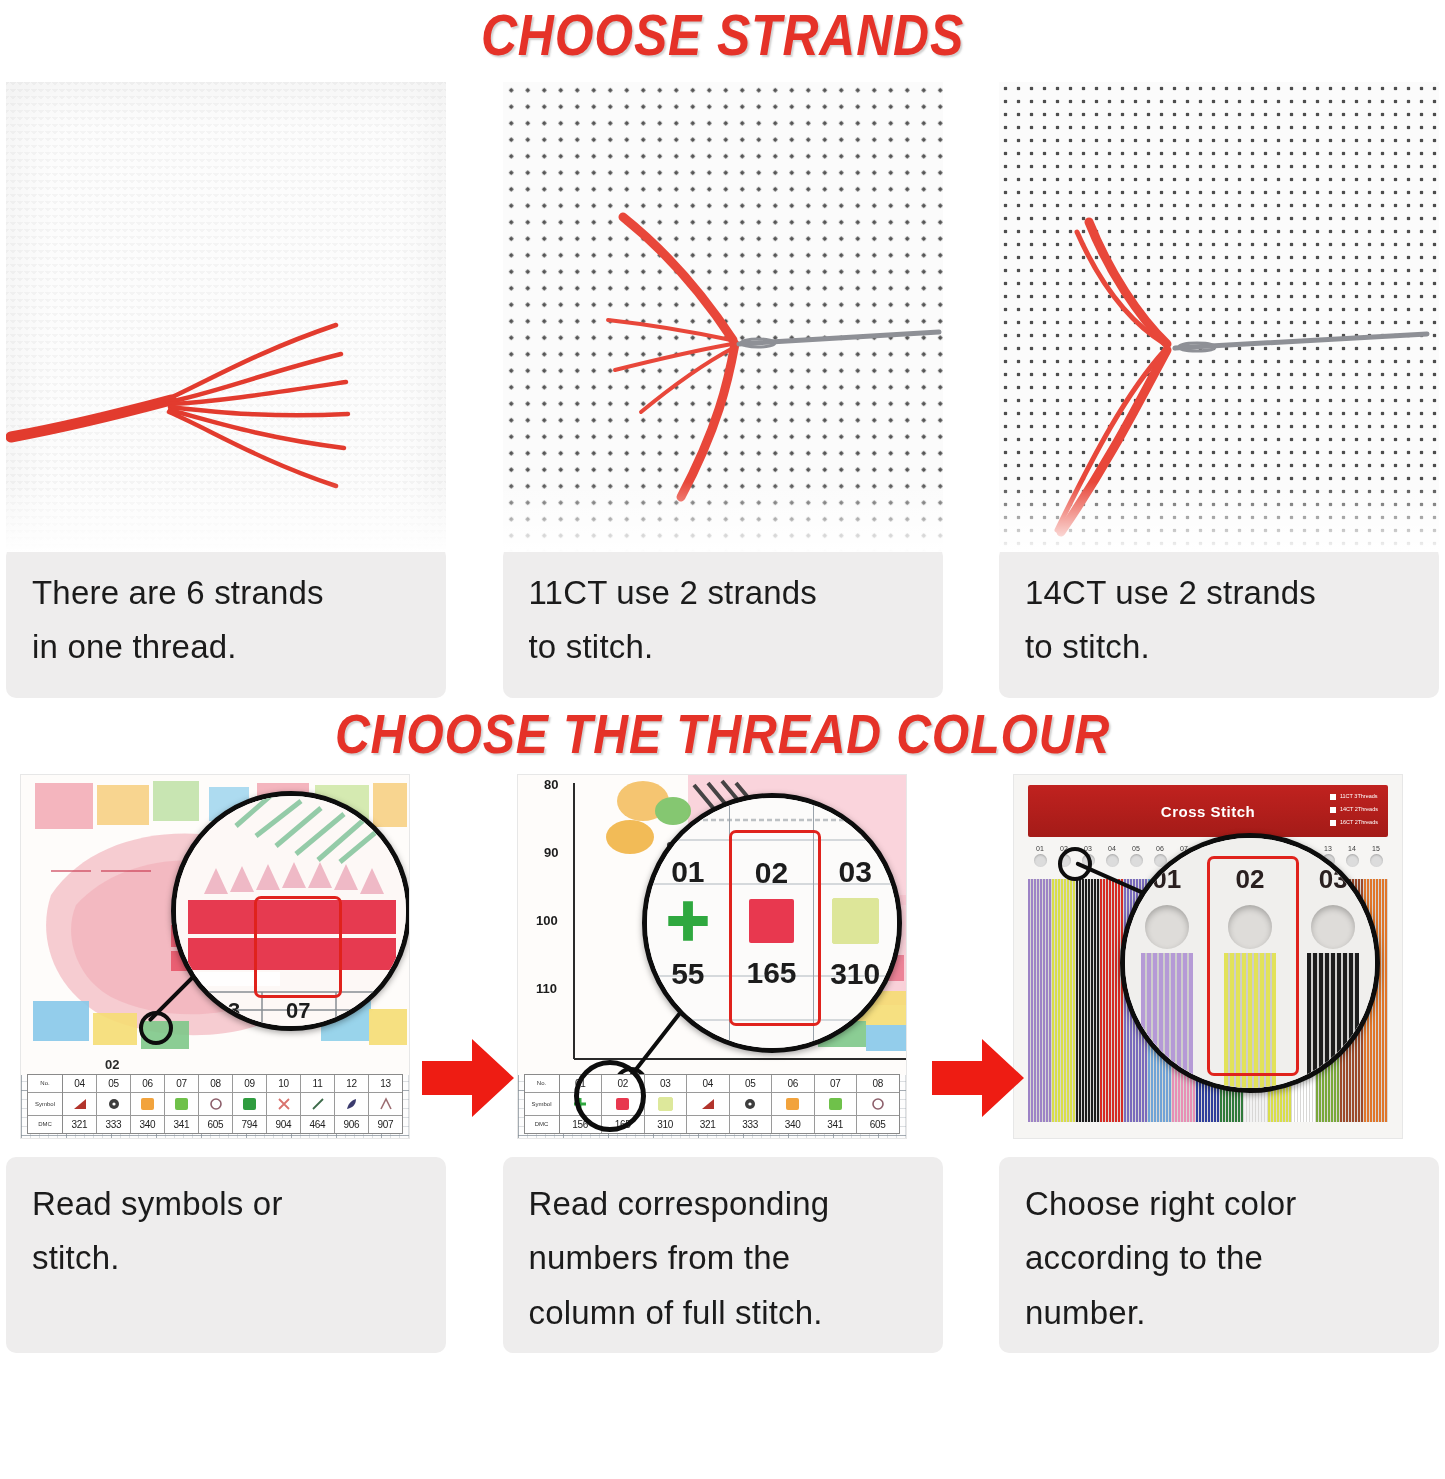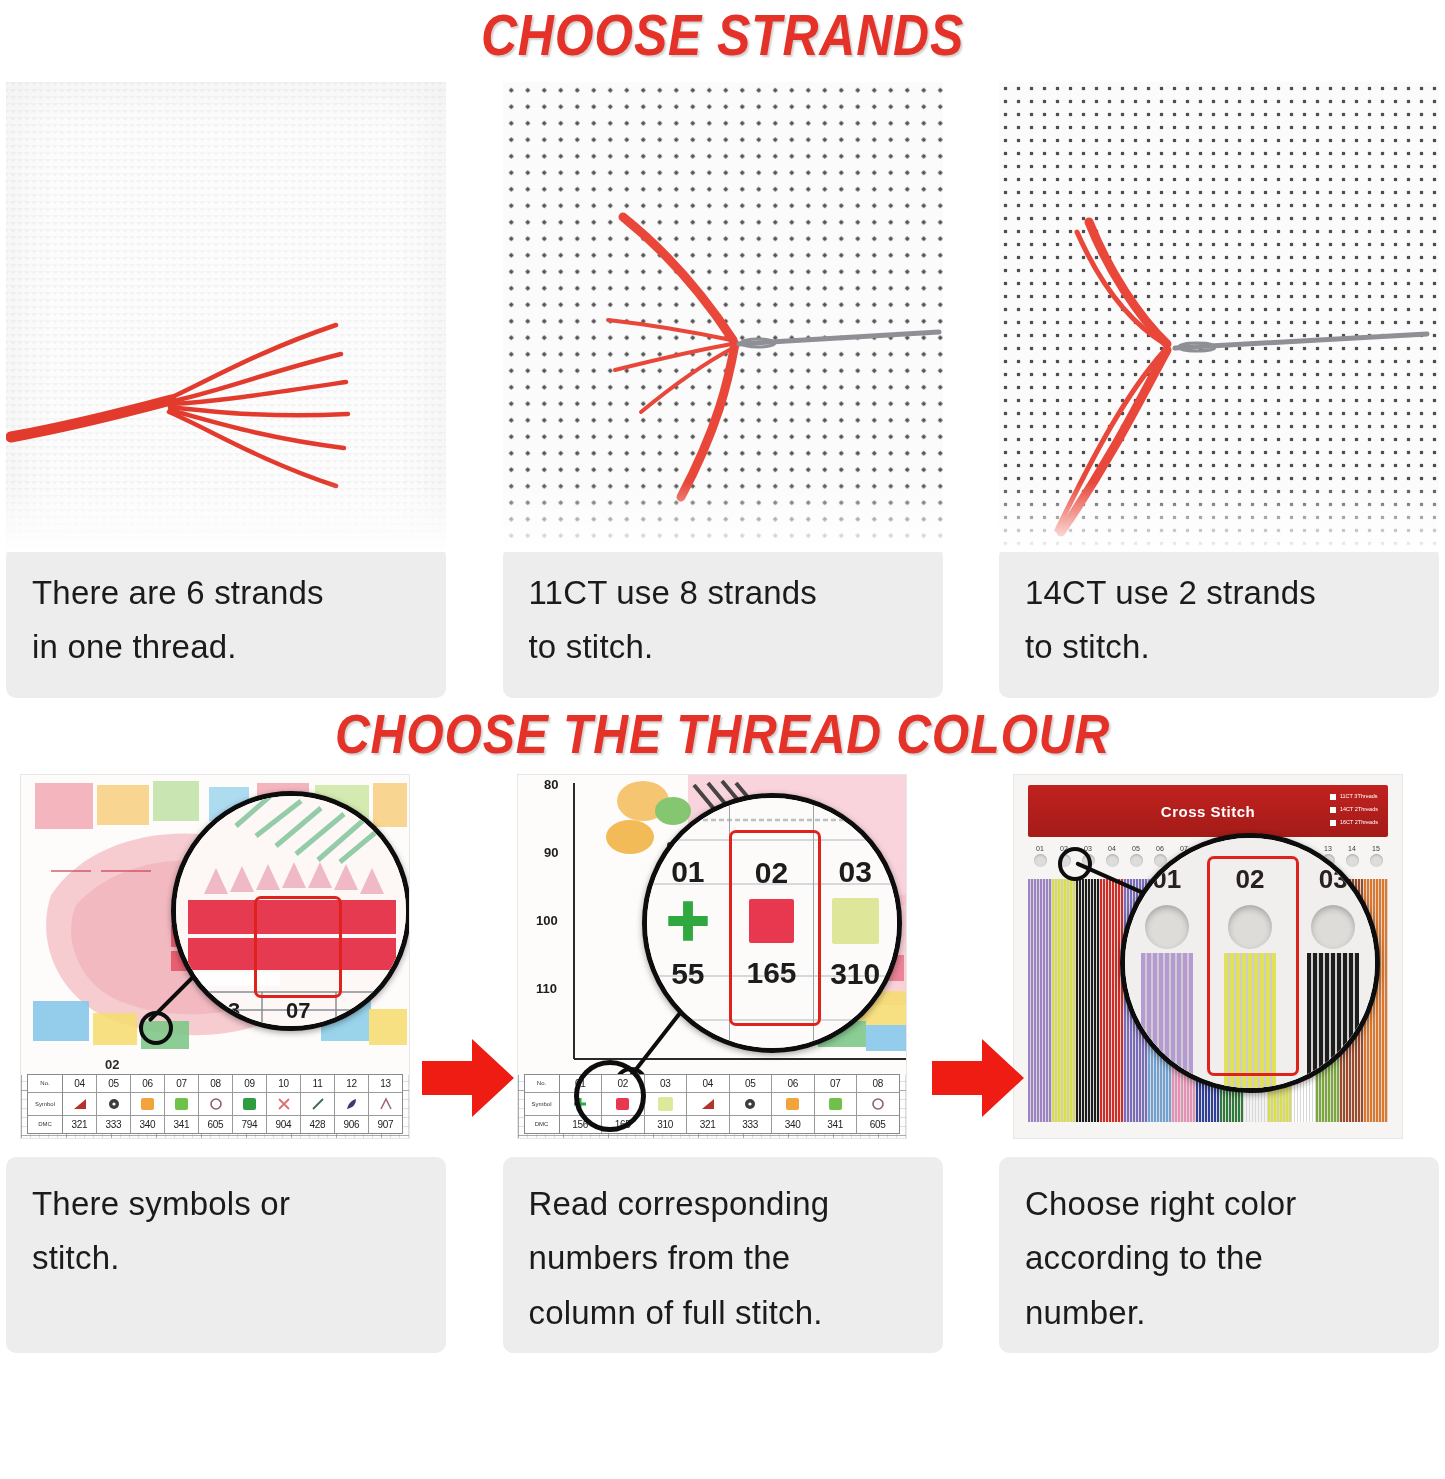--- a/index.html
+++ b/index.html
@@ -293,21 +293,21 @@
           <path d="M230,266 C200,282 172,302 138,330" stroke-width="4"></path>
         </g>
         <g stroke="#8e9096" stroke-width="5" stroke-linecap="round" fill="none">
           <line x1="236" y1="262" x2="436" y2="250"></line>
         </g>
         <ellipse cx="255" cy="261" rx="17" ry="4" fill="none" stroke="#8e9096" stroke-width="3"></ellipse>
       </svg>
       <div class="cloth-fade"></div>
     </div>
     <div class="caption">
-      <div>11CT use 8 strands</div>
+      <div>11CT use 2 strands</div>
       <div>to stitch.</div>
     </div>
   </div>
 
   <div class="card">
     <div class="photo">
       <div class="cloth-14ct"></div>
       <svg viewBox="0 0 440 470" width="440" height="470" style="position:absolute;inset:0;">
         <g fill="none" stroke="#e8473a" stroke-linecap="round">
           <path d="M90,140 C110,190 140,235 168,262" stroke-width="9"></path>
@@ -467,21 +467,21 @@
               </div>
               <div class="lc-dmc">904</div>
             </div>
             <div class="legend-col">
               <div class="lc-num">11</div>
               <div class="lc-sym">
                 <svg width="14" height="14" viewBox="0 0 14 14">
                   <path d="M2,12 L12,2" stroke="#3d6b4a" stroke-width="1.8" fill="none"></path>
                 </svg>
               </div>
-              <div class="lc-dmc">428</div>
+              <div class="lc-dmc">464</div>
             </div>
             <div class="legend-col">
               <div class="lc-num">12</div>
               <div class="lc-sym">
                 <svg width="14" height="14" viewBox="0 0 14 14">
                   <path d="M11,2 C5,4 3,8 2,12 C7,11 11,8 11,2Z" fill="#3c3c6e"></path>
                 </svg>
               </div>
               <div class="lc-dmc">906</div>
             </div>
@@ -492,21 +492,21 @@
                   <path d="M2,12 L7,2 L12,12" stroke="#9c6d72" stroke-width="1.6" fill="none"></path>
                 </svg>
               </div>
               <div class="lc-dmc">907</div>
             </div>
           </div>
       </div>
     </div>
 
     <div class="caption">
-      <div>There symbols or</div>
+      <div>Read symbols or</div>
       <div>stitch.</div>
     </div>
   </div>
 
   <div class="card">
     <div class="panel">
       <div class="grid-bg"></div>
       <svg viewBox="0 0 390 365" width="390" height="365" style="position:absolute;inset:0;">
         <rect x="0" y="0" width="390" height="300" fill="#fefcfa"></rect>
         <rect x="170" y="0" width="220" height="130" fill="#f9cfd8" opacity=".9"></rect>

